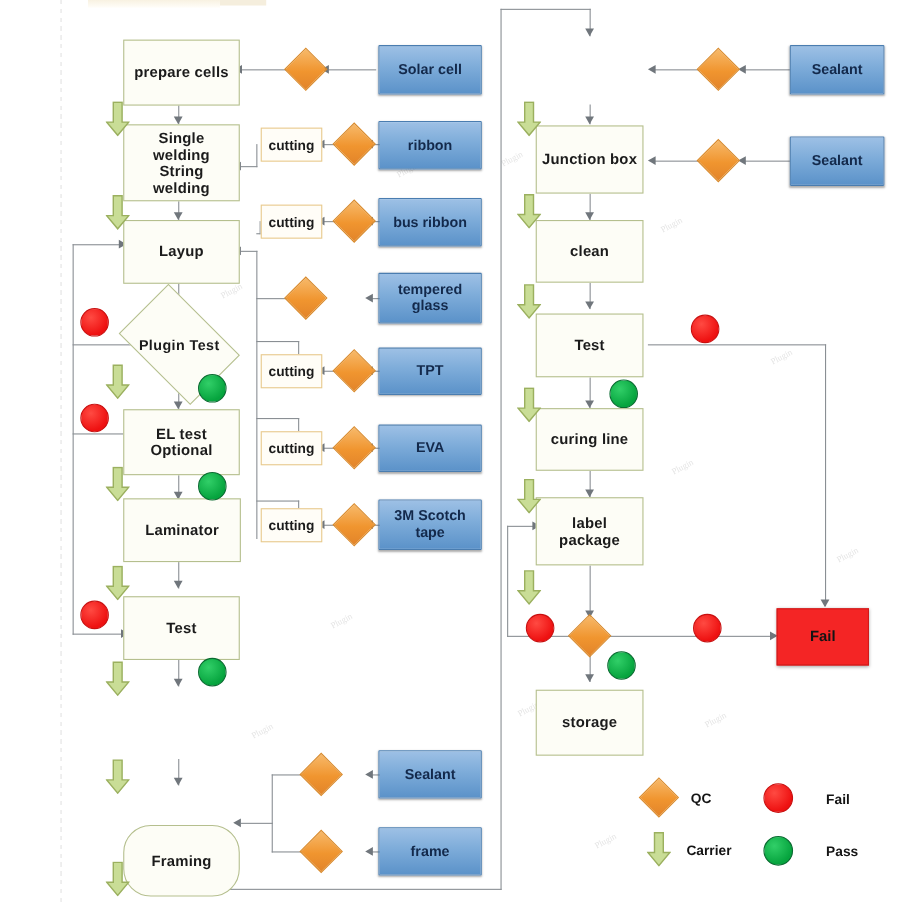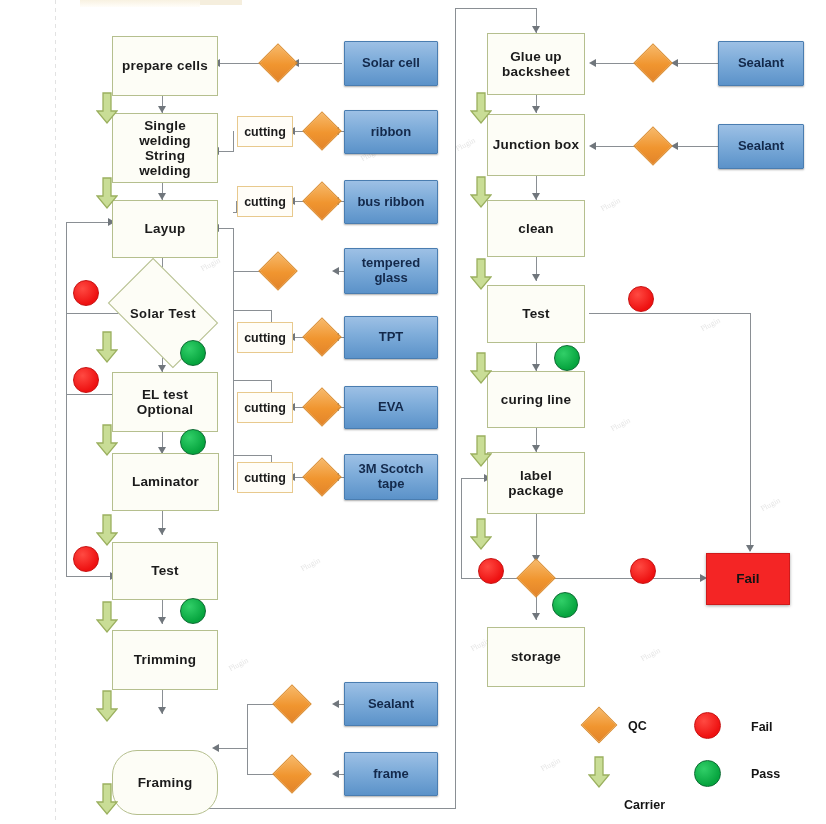--- a/index.html
+++ b/index.html
@@ -239,38 +239,35 @@
   <div class="node proc" style="left:112px;top:113px;width:106px;height:70px;">
     <span>Single<br>welding<br>String<br>welding</span>
   </div>
 
   <div class="node proc" style="left:112px;top:200px;width:106px;height:58px;">
     <span>Layup</span>
   </div>
 
   <div class="decision" style="left:117px;top:281px;width:92px;height:64px;">
     <span class="dshape"></span>
-    <span class="dtext">Solar Test</span>
+    <span class="dtext">Plugin Test</span>
   </div>
 
   <div class="node proc" style="left:112px;top:372px;width:106px;height:60px;">
     <span>EL test<br>Optional</span>
   </div>
 
   <div class="node proc" style="left:112px;top:453px;width:107px;height:58px;">
     <span>Laminator</span>
   </div>
 
   <div class="node proc" style="left:112px;top:542px;width:106px;height:58px;">
     <span>Test</span>
   </div>
 
-  <div class="node proc" style="left:112px;top:630px;width:106px;height:60px;">
-    <span>Trimming</span>
-  </div>
 
   <div class="node proc" style="left:112px;top:750px;width:106px;height:65px;border-radius:25px;">
     <span>Framing</span>
   </div>
 
   <div class="node mat" style="left:344px;top:110px;width:94px;height:44px;">
     <span>ribbon</span>
   </div>
   <div class="node mat" style="left:344px;top:41px;width:94px;height:45px;">
     <span>Solar cell</span>
@@ -382,23 +379,20 @@
     <svg width="22" height="32" viewBox="0 0 22 32">
         <path d="M7 1 L15 1 L15 19 L21 19 L11 31 L1 19 L7 19 Z" fill="#c9dd96" stroke="#9bb05f" stroke-width="1.3"></path>
       </svg>
   </div>
   <div class="carrier" style="left:96px;top:783px;">
     <svg width="22" height="32" viewBox="0 0 22 32">
         <path d="M7 1 L15 1 L15 19 L21 19 L11 31 L1 19 L7 19 Z" fill="#c9dd96" stroke="#9bb05f" stroke-width="1.3"></path>
       </svg>
   </div>
 
-  <div class="node proc" style="left:487px;top:33px;width:98px;height:62px;">
-    <span>Glue up<br>backsheet</span>
-  </div>
   <div class="node proc" style="left:487px;top:114px;width:98px;height:62px;">
     <span>Junction box</span>
   </div>
   <div class="node proc" style="left:487px;top:200px;width:98px;height:57px;">
     <span>clean</span>
   </div>
   <div class="node proc" style="left:487px;top:285px;width:98px;height:58px;">
     <span>Test</span>
   </div>
   <div class="node proc" style="left:487px;top:371px;width:98px;height:57px;">
@@ -475,18 +469,18 @@
   <span class="lg-text" style="left:628px;top:719px;">QC</span>
 
   <div class="dot red" style="left:694px;top:712px;width:27px;height:27px;"></div>
   <span class="lg-text" style="left:751px;top:720px;">Fail</span>
 
   <div class="carrier" style="left:588px;top:756px;">
     <svg width="22" height="32" viewBox="0 0 22 32">
         <path d="M7 1 L15 1 L15 19 L21 19 L11 31 L1 19 L7 19 Z" fill="#c9dd96" stroke="#9bb05f" stroke-width="1.3"></path>
       </svg>
   </div>
-  <span class="lg-text" style="left:624px;top:766px;margin-top:32px;">Carrier</span>
+  <span class="lg-text" style="left:624px;top:766px;">Carrier</span>
 
   <div class="dot green" style="left:694px;top:760px;width:27px;height:27px;"></div>
   <span class="lg-text" style="left:751px;top:767px;">Pass</span>
 
 </div>
 
 </body></html>

